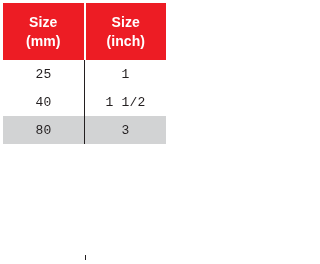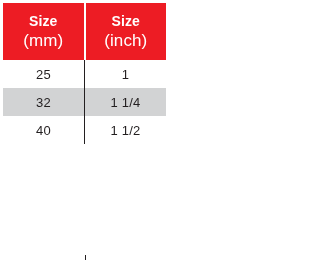--- a/index.html
+++ b/index.html
@@ -50,27 +50,28 @@
   }
   .head-title {
     display: block;
     font-weight: bold;
     font-size: 14px;
     letter-spacing: 0.1px;
     margin-bottom: 2px;
   }
   .head-unit {
     display: block;
-    font-weight: normal;
-    font-size: 17px;
+    font-weight: bold;
+    font-size: 14px;
     letter-spacing: 0.1px;
   }
   
   tbody tr {
     height: 20px;
+    font-family: Liberation Mono, monospace;
   }
   tbody td {
     height: 28px;
     font-size: 13px;
     color: #231f20;
     letter-spacing: 0.2px;
   }
   tbody tr.row-white td {
     background: #ffffff;
   }
@@ -105,24 +106,24 @@
           <span class="head-title">Size</span>
           <span class="head-unit">(inch)</span>
         </th>
       </tr>
     </thead>
     <tbody>
       <tr class="row-white">
         <td class="col-mm">25</td>
         <td class="col-inch">1</td>
       </tr>
-      <tr class="row-gray">
-        <td class="col-mm">32</td>
-        <td class="col-inch">1 1/4</td>
-      </tr>
       <tr class="row-white">
         <td class="col-mm">40</td>
         <td class="col-inch">1 1/2</td>
+      </tr>
+      <tr class="row-gray">
+        <td class="col-mm">80</td>
+        <td class="col-inch">3</td>
       </tr>
     </tbody>
   </table>
   <div class="rule-tail"></div>
 </div>
 
 </body></html>

